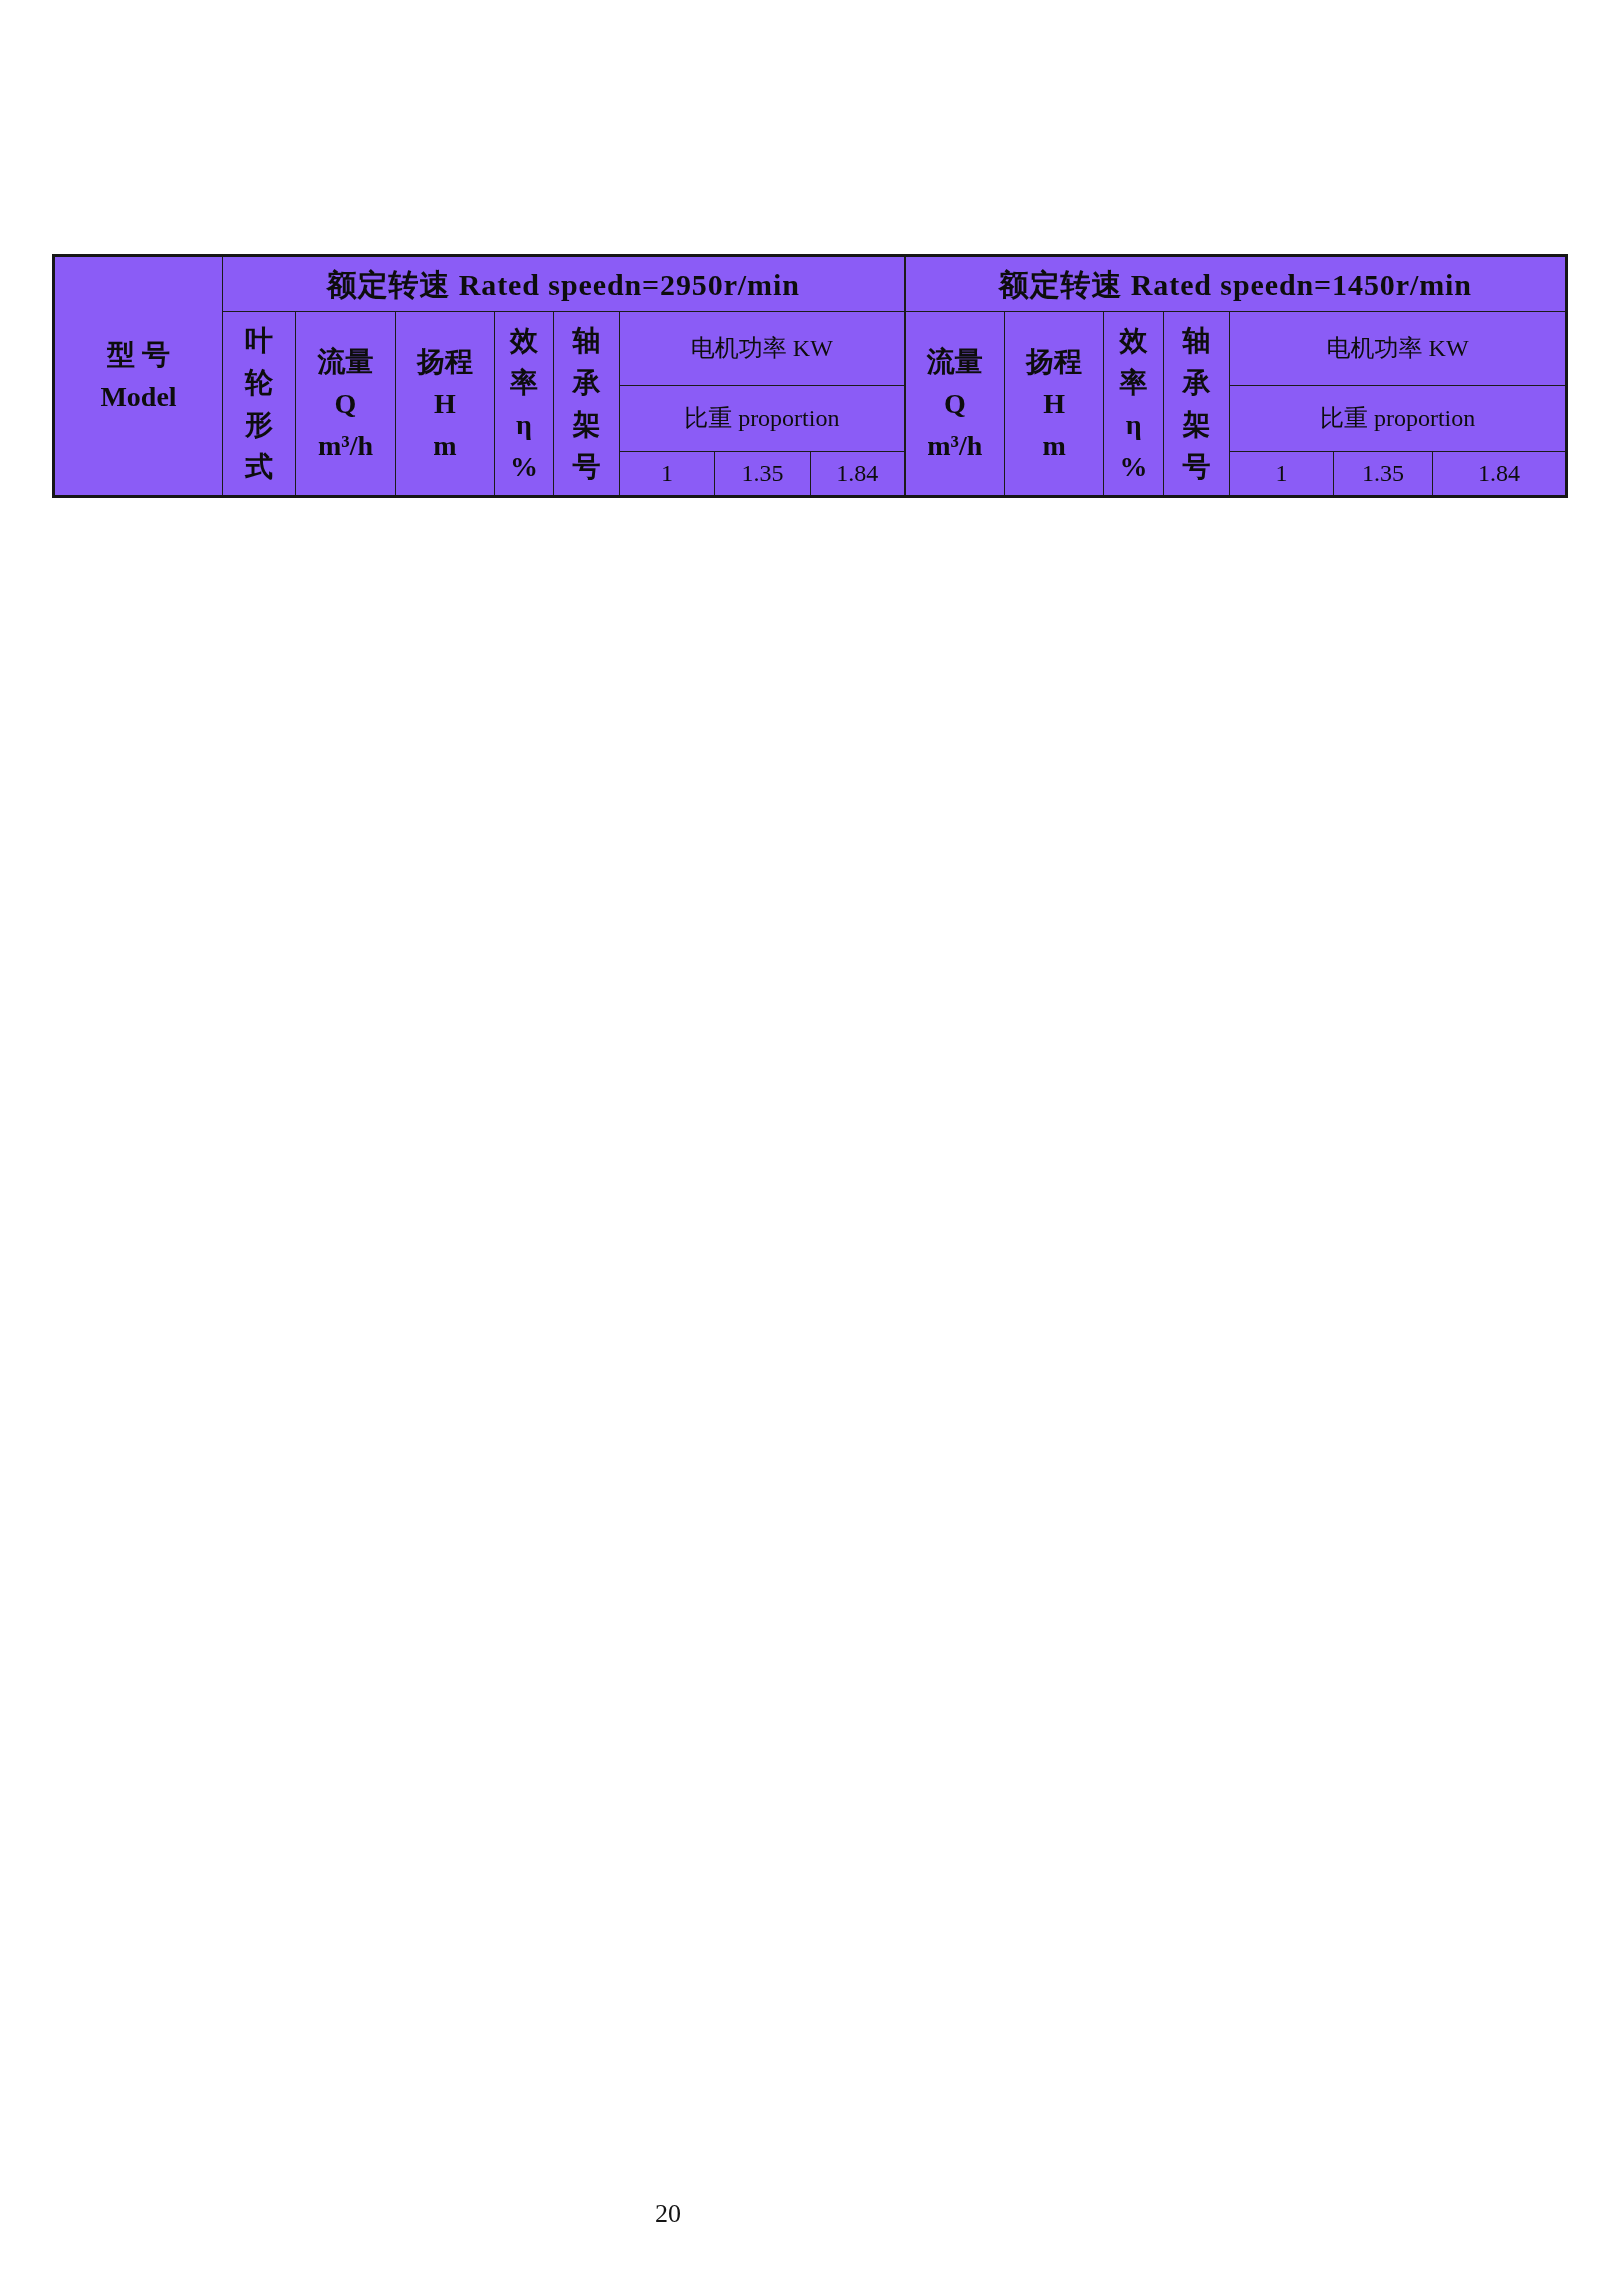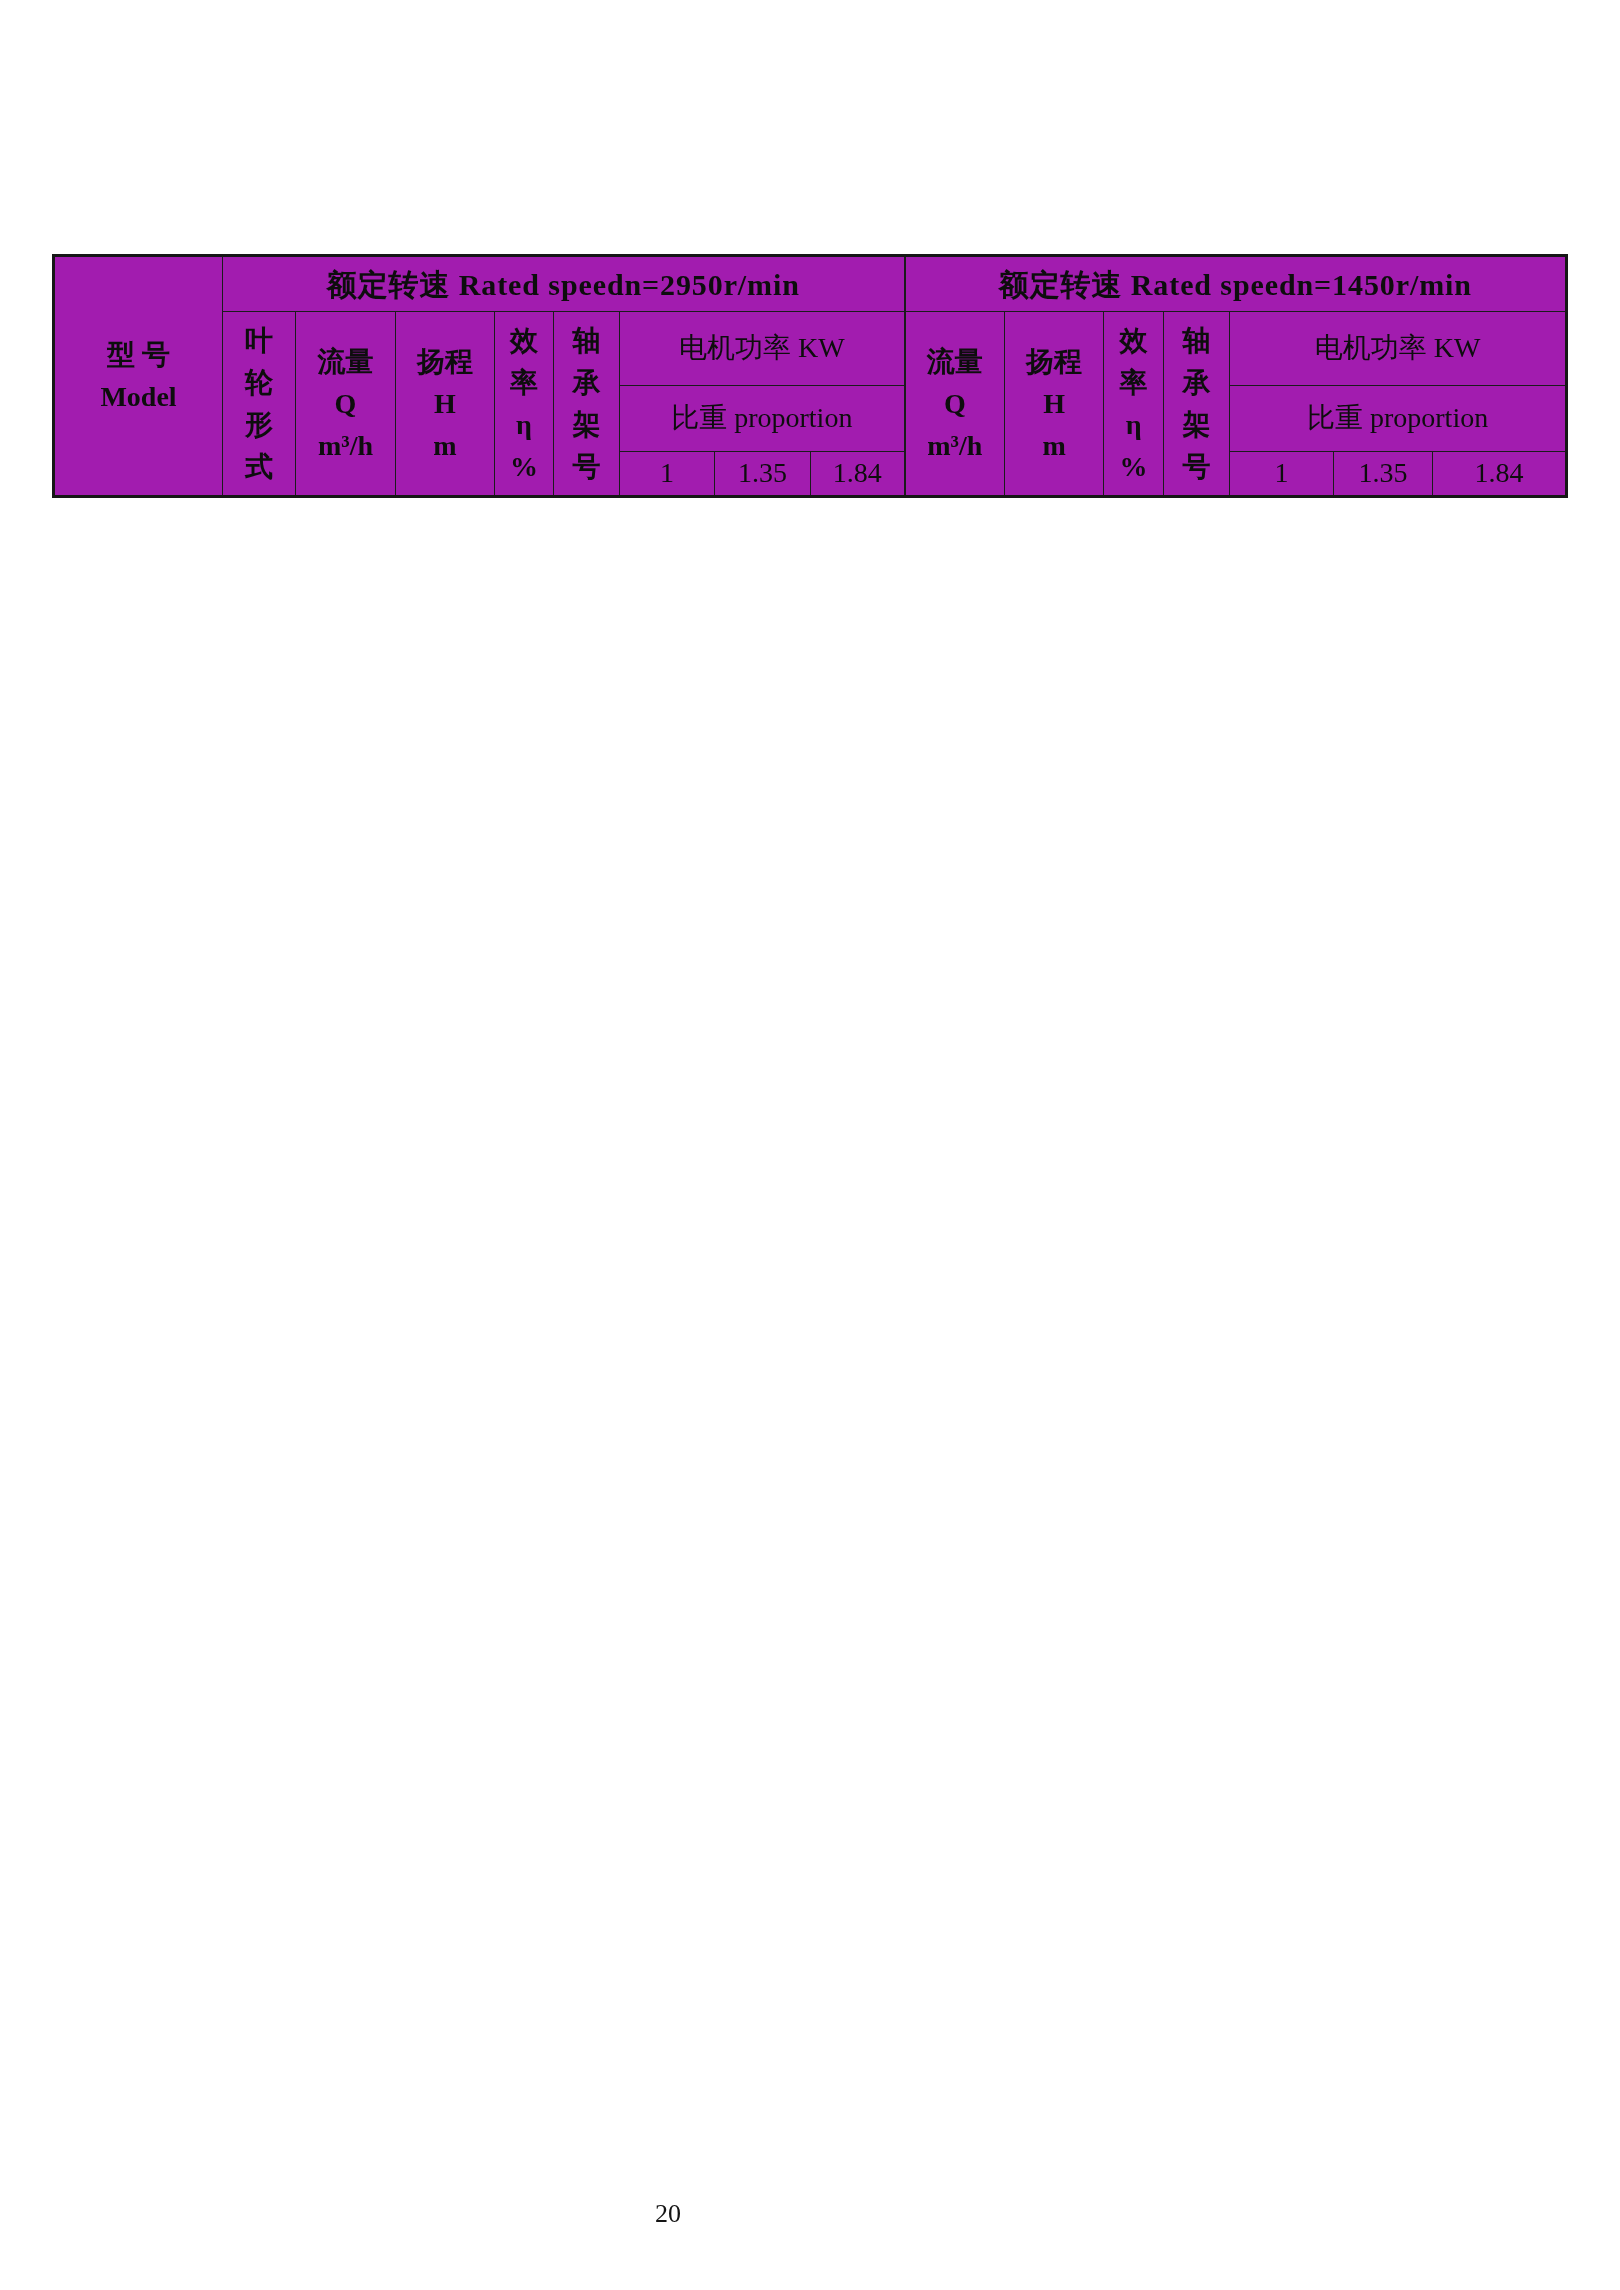--- a/index.html
+++ b/index.html
@@ -10,29 +10,29 @@
   table{
     position:absolute;left:52px;top:254px;width:1515px;
     border-collapse:collapse;table-layout:fixed;
     border:3.6px solid #161616;
   }
   td{
     border:1.8px solid #1b1b1b;
     text-align:center;vertical-align:middle;
     padding:0;overflow:hidden;
     font-size:27px;line-height:1.3;
-    background:#a21caf;color:#0d0d0d;
+    background:#8b5cf6;color:#0d0d0d;
   }
   tr.h1{height:56px;}
   tr.h2{height:74px;}
   tr.h3{height:66px;}
   tr.h4{height:45px;}
   .title{font-weight:bold;font-size:30px;letter-spacing:0.9px;}
   .pre{white-space:pre-line;font-size:28px;line-height:1.5;font-weight:bold;}
-  .hdr{font-size:28px;}
+  .hdr{font-size:24px;}
   .div-r{border-right-width:2.7px;}
   #pageno{
     position:absolute;left:0;top:2199px;width:1336px;
     text-align:center;font-size:26px;color:#141414;
   }
 </style>
 </head>
 <body>
 
 <table>

